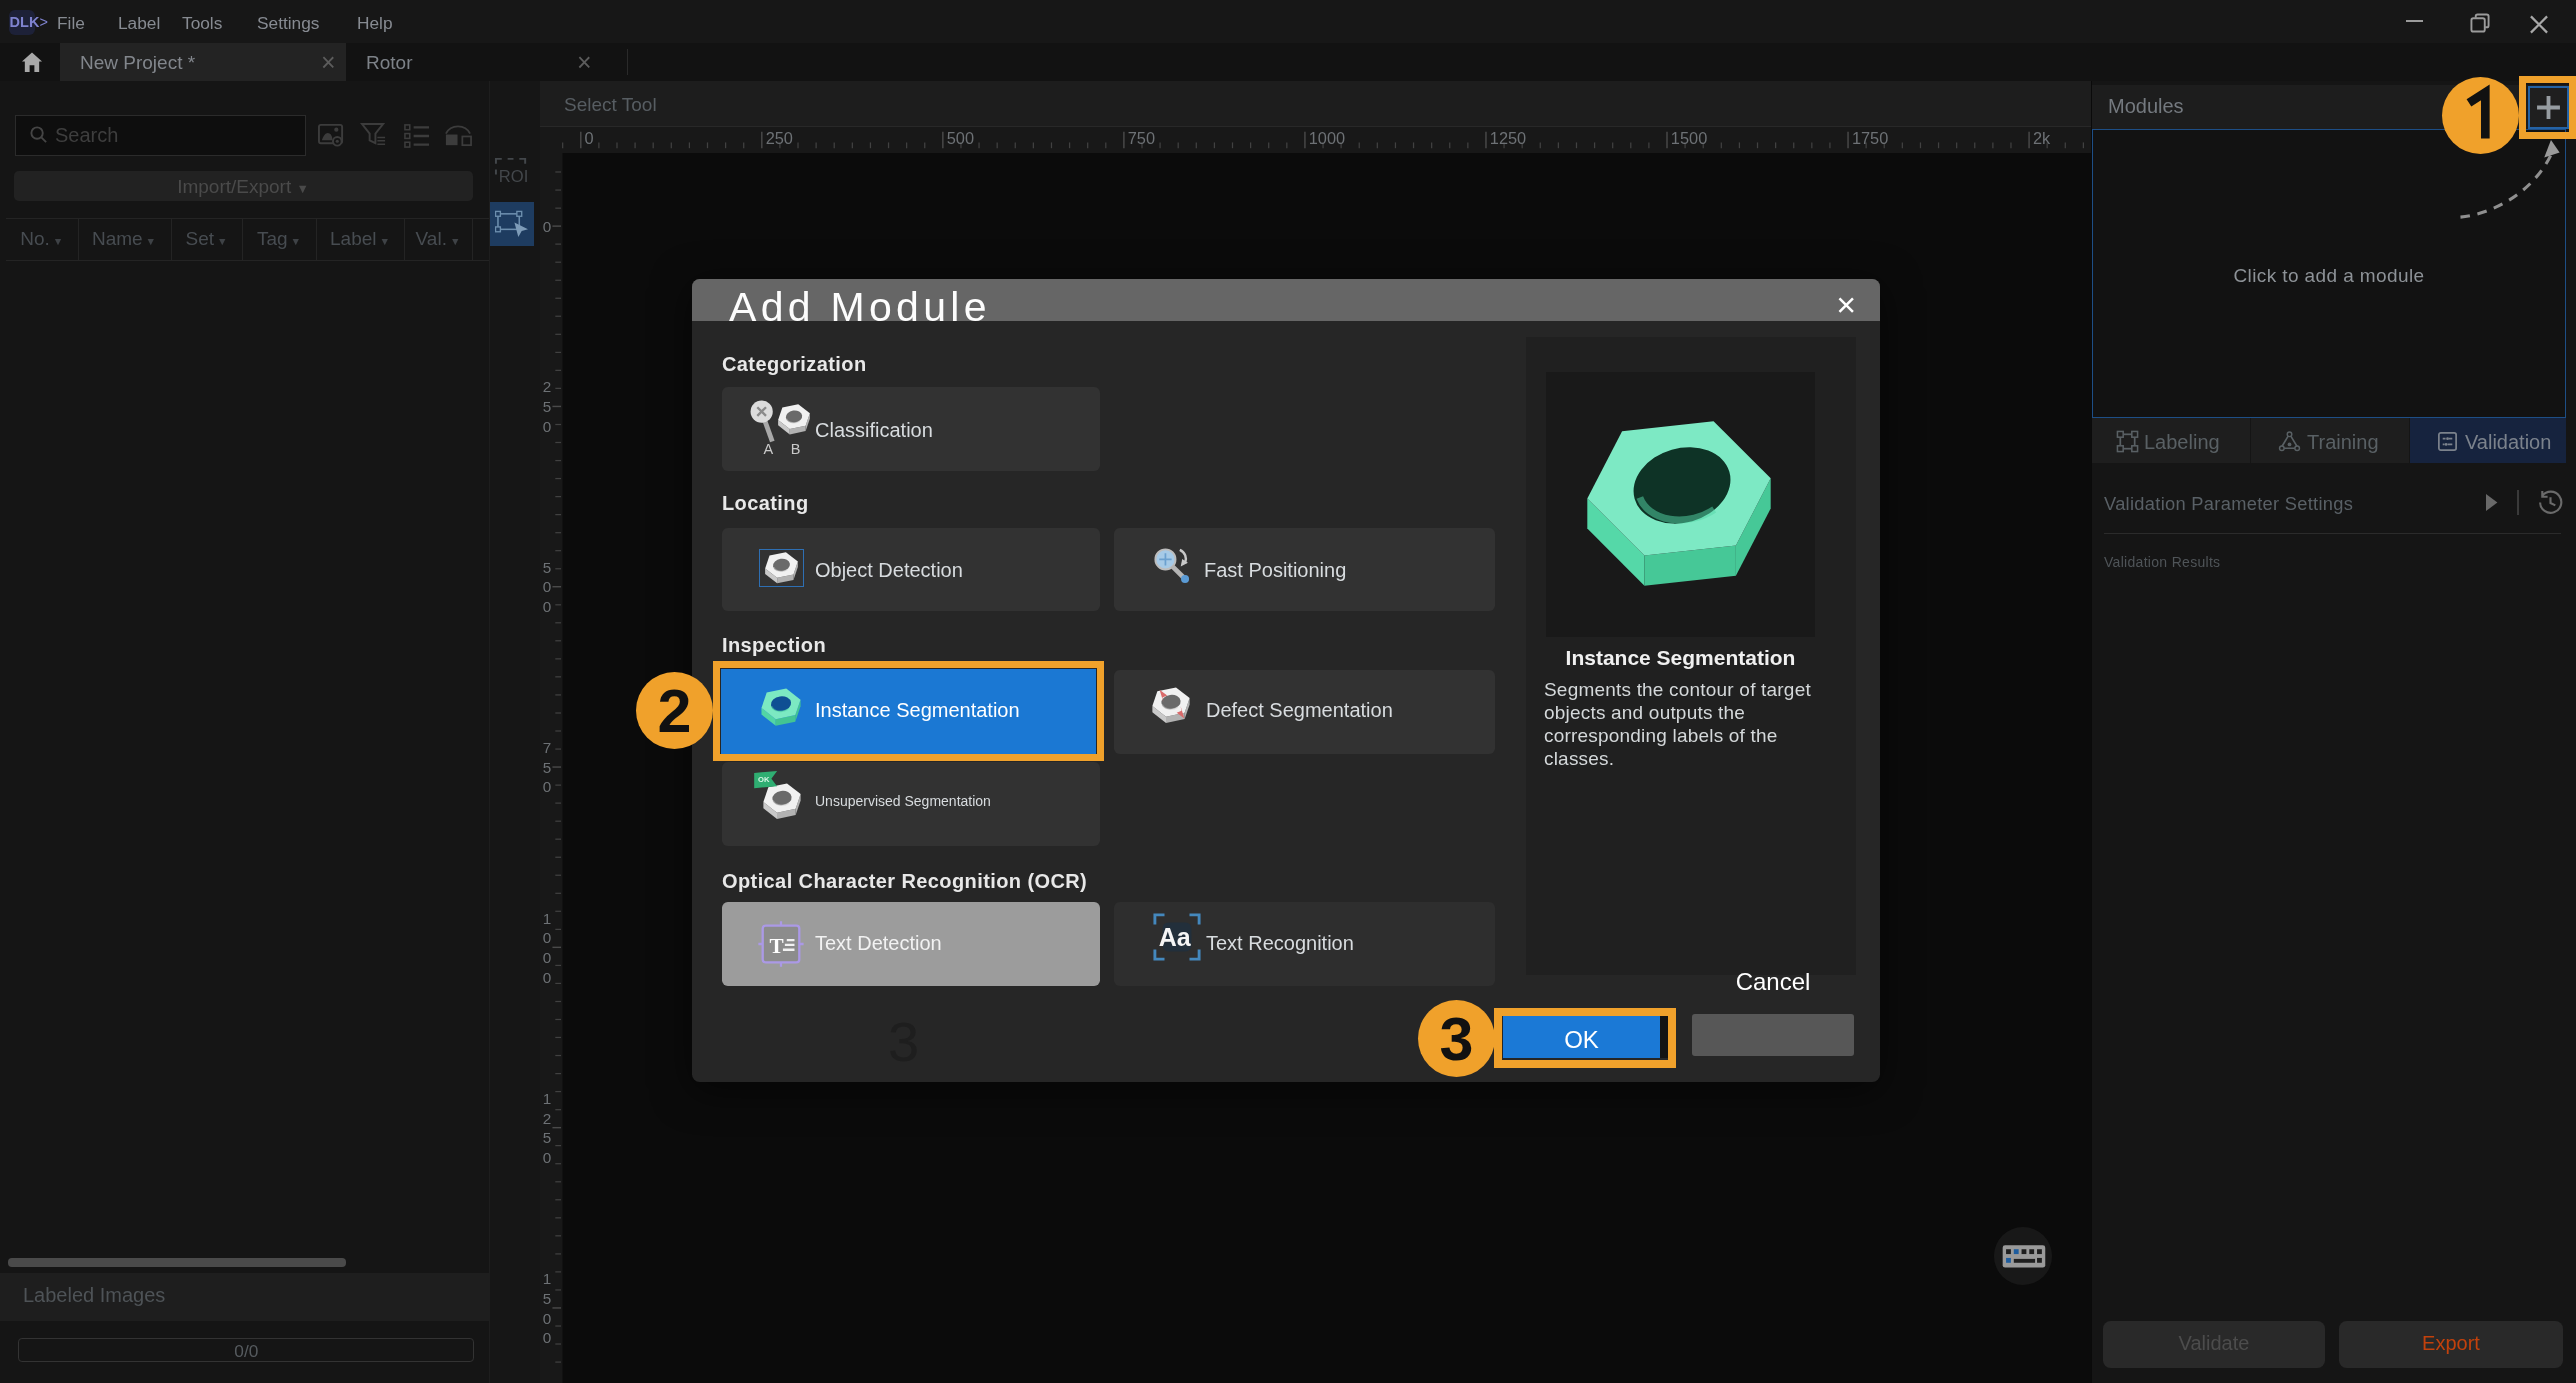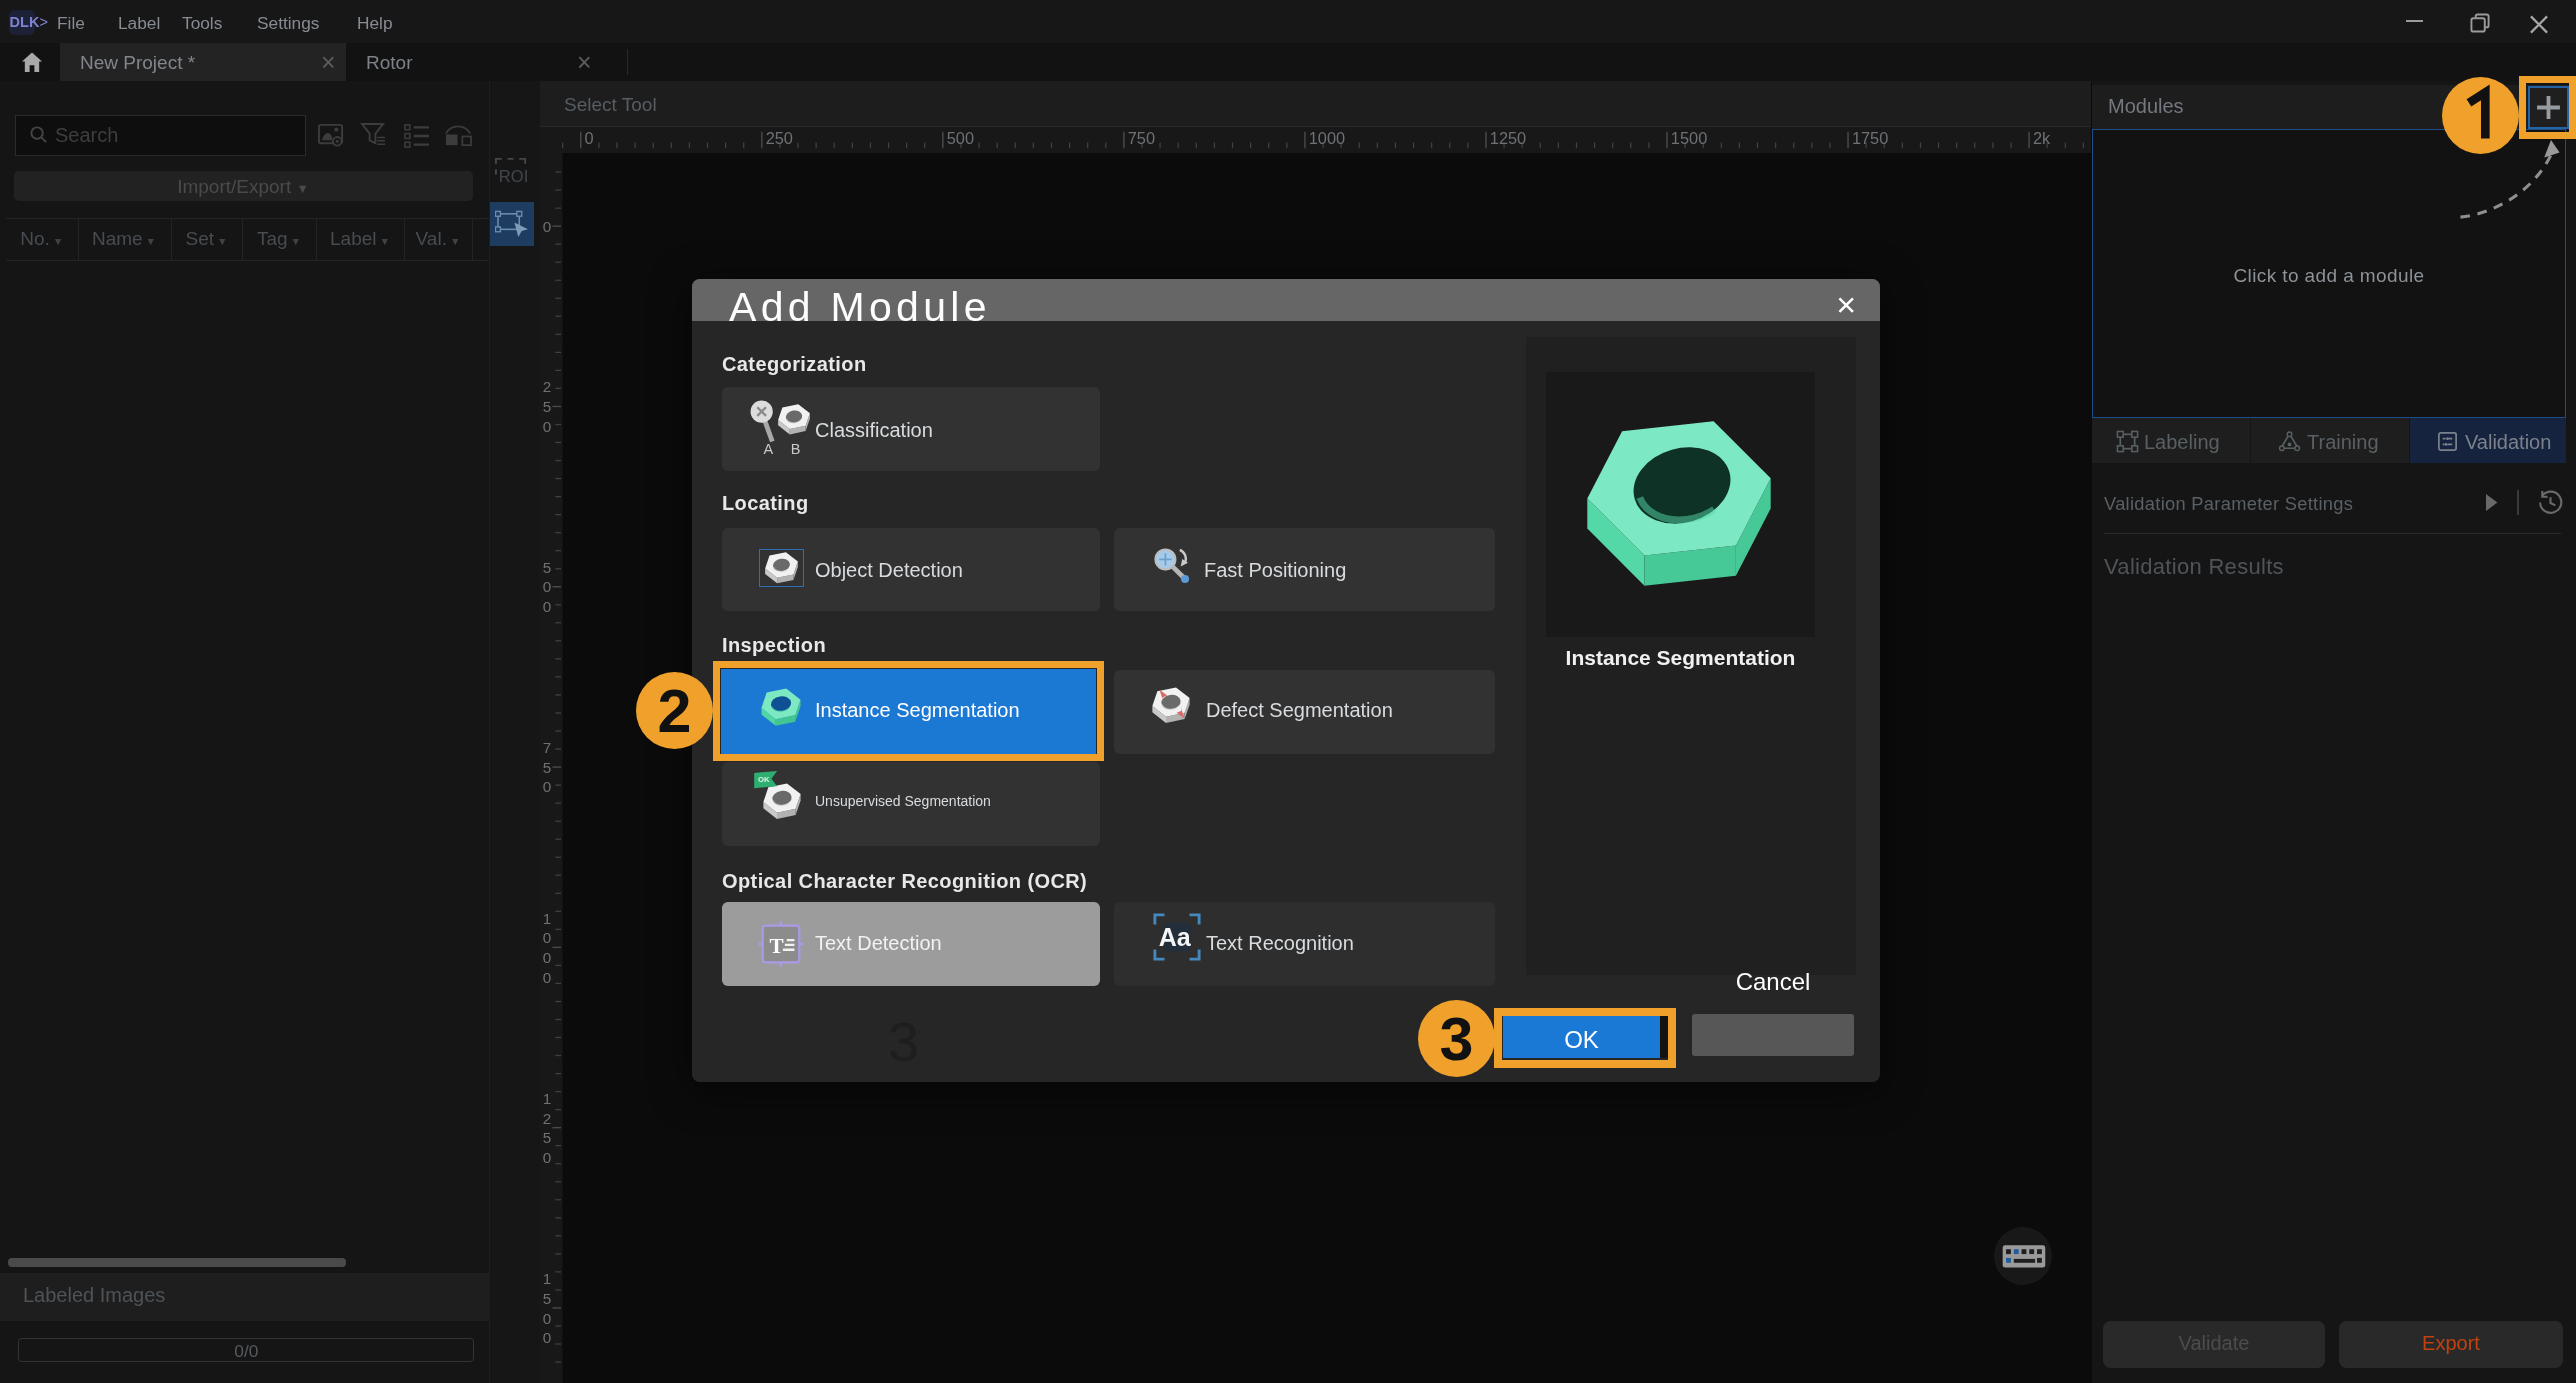--- a/index.html
+++ b/index.html
@@ -343,21 +343,21 @@
 <svg class="abs" style="left:2484px;top:493px;" width="15.4" height="19" viewBox="0 0 16 20">
       <path d="M 2 1 L 14 10 L 2 19 Z" fill="#696969"></path>
     </svg>
 <div class="abs" style="left:2517px;top:490px;width:1.9px;height:25px;background:#3a3a3a;"></div>
 <svg class="abs" style="left:2537px;top:489px;" width="27" height="27" viewBox="0 0 28 28">
 <path d="M 5.5 7 A 11 11 0 1 1 3.2 14" fill="none" stroke="#6a6a6a" stroke-width="2.2"></path>
 <path d="M 5.5 2 L 5.5 8 L 11 8" fill="none" stroke="#6a6a6a" stroke-width="2.2"></path>
 <path d="M 14 8.5 L 14 14.5 L 19 17" fill="none" stroke="#6a6a6a" stroke-width="2.2"></path>
 </svg>
 <div class="abs" style="left:2104px;top:533px;width:457px;height:1px;background:#2b2b2b;"></div>
-<div class="txt" style="left:2104px;top:554px;font-size:22px;letter-spacing:0.3px;color:#4f5458;">Validation Results</div>
+<div class="txt" style="left:2104px;top:554px;font-size:14px;letter-spacing:0.3px;color:#4f5458;">Validation Results</div>
 <div class="abs" style="left:2103px;top:1321px;width:222px;height:47px;background:#292929;border-radius:7.7px;"></div>
 <div class="txt" style="left:2103px;top:1332px;width:222px;text-align:center;font-size:20px;color:#4c4c4c;">Validate</div>
 <div class="abs" style="left:2339px;top:1321px;width:224px;height:47px;background:#292929;border-radius:7.7px;"></div>
 <div class="txt" style="left:2339px;top:1332px;width:224px;text-align:center;font-size:20px;color:#c2410c;">Export</div>
 <div class="abs" style="left:692px;top:279px;width:1188px;height:803px;background:#262626;border-radius:7.7px;box-shadow:0 7.7px 39px rgba(0,0,0,0.55);"></div>
 <div class="abs" style="left:692px;top:279px;width:1188px;height:42px;background:#666666;border-radius:7.7px 7.7px 0 0;"></div>
 <div class="txt" style="left:729px;top:284px;font-size:41px;color:#fdfdfd;letter-spacing:4.3px;">Add Module</div>
 <svg class="abs" style="left:1838px;top:297px;" width="16.4" height="16.4" viewBox="0 0 17 17">
 <path d="M 1.5 1.5 L 15.5 15.5 M 15.5 1.5 L 1.5 15.5" stroke="#ffffff" stroke-width="2.6"></path>
 </svg>
@@ -460,20 +460,21 @@
 <div class="abs" style="left:1546px;top:372px;width:269px;height:265px;background:#191919;"></div>
 <div class="abs" style="left:1573px;top:412px;"><svg width="212" height="191" viewBox="0 0 100 95">
 <polygon points="4.4,43.0 32.8,71.4 32.8,86.4 4.4,58.0" fill="#55d8a8"></polygon>
 <polygon points="32.8,71.4 78.3,66.4 78.3,81.4 32.8,86.4" fill="#46c897"></polygon>
 <polygon points="78.3,66.4 95.6,33.0 95.6,48.0 78.3,81.4" fill="#46c897"></polygon>
 <polygon points="95.6,33.0 67.2,4.6 21.7,9.6 4.4,43.0 32.8,71.4 78.3,66.4" fill="#7de9c4"></polygon>
 <ellipse cx="51.5" cy="36.5" rx="24.5" ry="18.5" fill="#0e3326" transform="rotate(-16 51.5 36.5)"></ellipse>
 <path d="M 30.5 42.5 A 24.5 18.5 -16 0 0 67.5 48.5" stroke="#55d8a8" stroke-width="3.5" fill="none" opacity="0.5"></path>
 </svg></div>
 <div class="txt" style="left:1546px;top:646px;width:269px;text-align:center;font-size:21px;font-weight:bold;color:#f0f0f0;">Instance Segmentation</div>
+<div class="abs" style="left:1544px;top:678px;width:281px;font-size:19px;line-height:23px;letter-spacing:0.2px;color:#d4d8da;font-family:'Liberation Sans',sans-serif;">Segments the contour of target objects and outputs the corresponding labels of the classes.</div>
 <div class="txt" style="left:888px;top:1009px;font-size:56px;font-weight:400;color:#1e1e1e;">3</div>
 <div class="abs" style="left:1503px;top:1016px;width:165px;height:42px;background:#131313;"></div>
 <div class="abs" style="left:1503px;top:1016px;width:157px;height:42px;background:#1b79d6;"></div>
 <div class="txt" style="left:1503px;top:1026px;width:157px;text-align:center;font-size:24px;color:#ffffff;">OK</div>
 <div class="abs" style="left:1692px;top:1014px;width:162px;height:42px;background:#575757;border-radius:2.9px;"></div>
 <div class="txt" style="left:1692px;top:968px;width:162px;text-align:center;font-size:24px;color:#ffffff;">Cancel</div>
 <div class="abs" style="left:713px;top:661px;width:391px;height:100px;border:7.7px solid #f0a12b;"></div>
 <div class="abs" style="left:1494px;top:1008px;width:182px;height:60px;border:8.7px solid #f0a12b;"></div>
 <div class="abs" style="left:2519px;top:76px;width:57px;height:63px;border:7.7px solid #f0a12b;"></div>
 <svg class="abs" style="left:2447px;top:135px;" width="129" height="92" viewBox="0 0 134 95">

